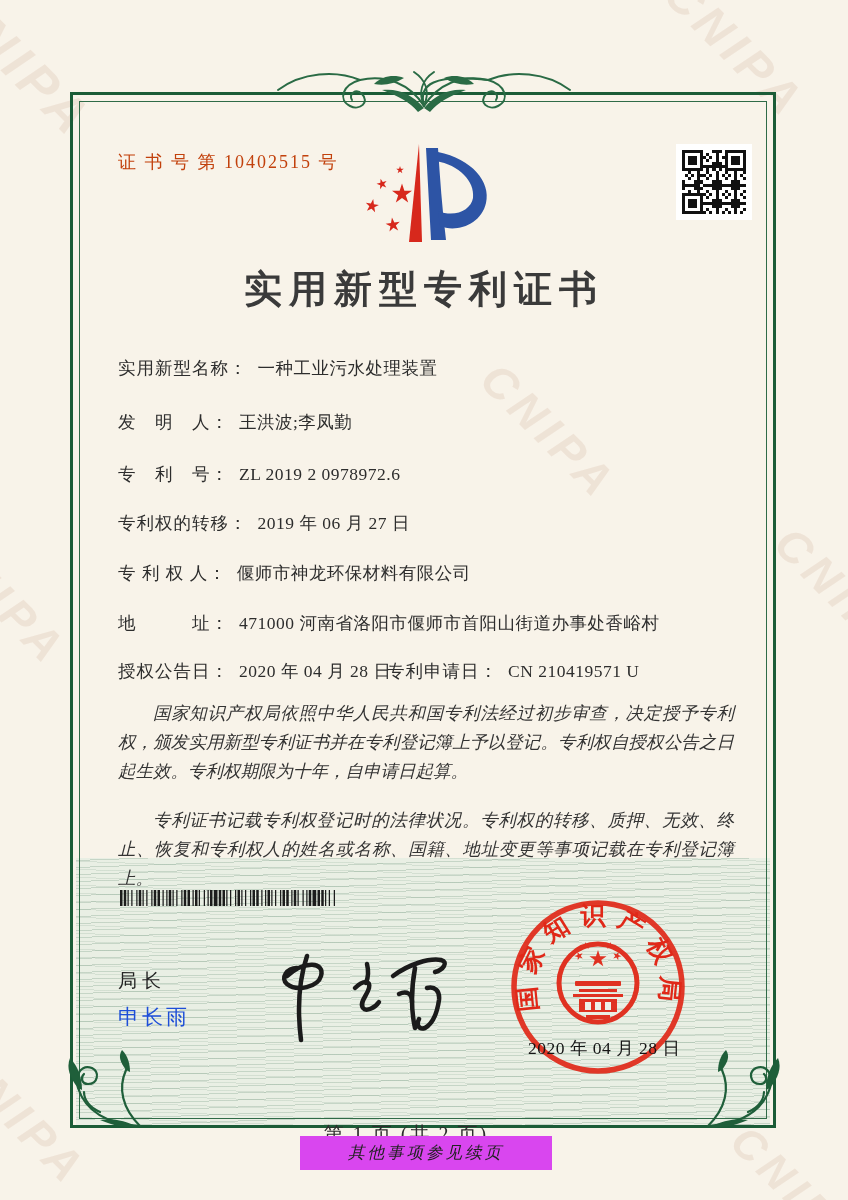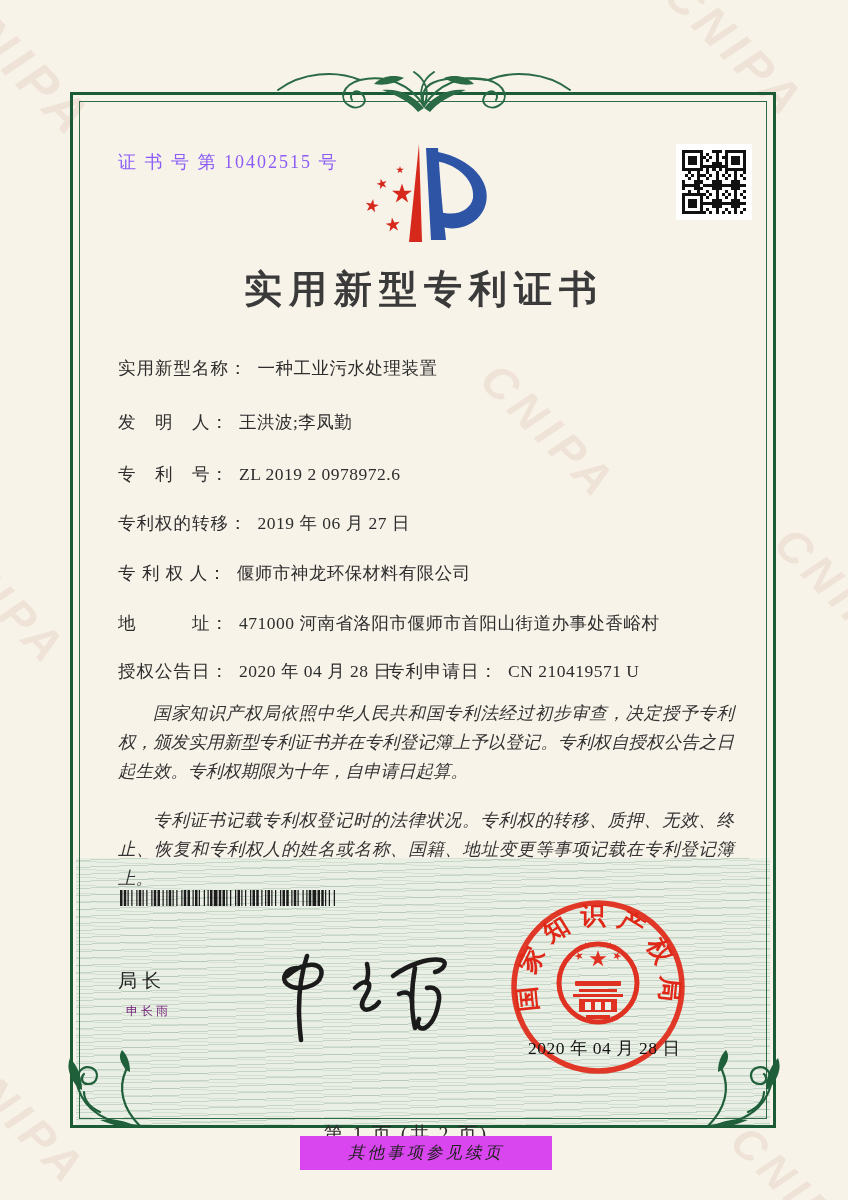--- a/index.html
+++ b/index.html
@@ -23,39 +23,39 @@
     border:1px solid #2f6b47; box-sizing:border-box; z-index:1;}
   
   .wave{
     position:absolute; left:76px; top:858px; width:694px; height:268px; z-index:0;
     background-color:#e9efe4;
     background-image:
       repeating-linear-gradient(178deg, transparent 0 2px, rgba(115,152,128,.30) 2px 3px, transparent 3px 7px),
       repeating-linear-gradient(182deg, transparent 0 3px, rgba(115,152,128,.18) 3px 4px, transparent 4px 8px);
   }
   .ornament{position:absolute; z-index:2;}
-  .cert-number{position:absolute; left:118px; top:150px; font-size:18px; letter-spacing:2px; color:#8b5cf6; z-index:2;}
+  .cert-number{position:absolute; left:118px; top:150px; font-size:18px; letter-spacing:2px; color:#c2410c; z-index:2;}
   .logo{position:absolute; left:343px; top:130px; z-index:2;}
   .qr-box{position:absolute; left:676px; top:144px; width:76px; height:76px; background:#ffffff; z-index:2;}
   .qr-box svg{position:absolute; left:6px; top:6px;}
   .title{
     position:absolute; left:0; top:264px; width:848px; text-align:center;
     font-size:38px; font-weight:600; letter-spacing:7px; color:#3a3a3a; z-index:2;
   }
   .row{position:absolute; left:118px; font-size:17.5px; color:#2d2d2d; z-index:2; white-space:nowrap;}
   .row .lbl{letter-spacing:1px;}
   .row .val{margin-left:10px; letter-spacing:.5px;}
   .pair2{position:absolute; left:269px; top:0;}
   .paras{position:absolute; left:118px; top:699px; width:616px; z-index:2;
     font-size:17.5px; line-height:29px; color:#333; text-align:justify; font-style:italic;}
   .paras p{margin:0; text-indent:2em;}
   .paras p + p{margin-top:20px;}
   .barcode{position:absolute; left:120px; top:890px; z-index:2;}
   .director-label{position:absolute; left:118px; top:968px; font-size:19px; letter-spacing:5px; color:#222; z-index:2;}
-  .director-name{position:absolute; left:126px; top:1003px; font-size:12px; letter-spacing:3px; color:#701a75; z-index:2;}
+  .director-name{position:absolute; left:118px; top:1003px; font-size:21px; letter-spacing:3px; color:#1d4ed8; z-index:2;}
   .signature{position:absolute; left:235px; top:936px; z-index:3;}
   .seal{position:absolute; left:508px; top:897px; z-index:2;}
   .seal-date{position:absolute; left:528px; top:1036px; font-size:17.5px; color:#151515; letter-spacing:.5px; z-index:3; white-space:nowrap;}
   .page-footer{position:absolute; left:0; top:1121px; width:812px; text-align:center;
     font-size:20px; letter-spacing:2px; color:#2c2c2c; z-index:2;}
   .cont-note{
     position:absolute; left:300px; top:1136px; width:252px; height:34px; line-height:34px;
     background:#d946ef; text-align:center; font-size:16.5px; letter-spacing:3px;
     color:#222; z-index:3; font-style:italic;
   }

